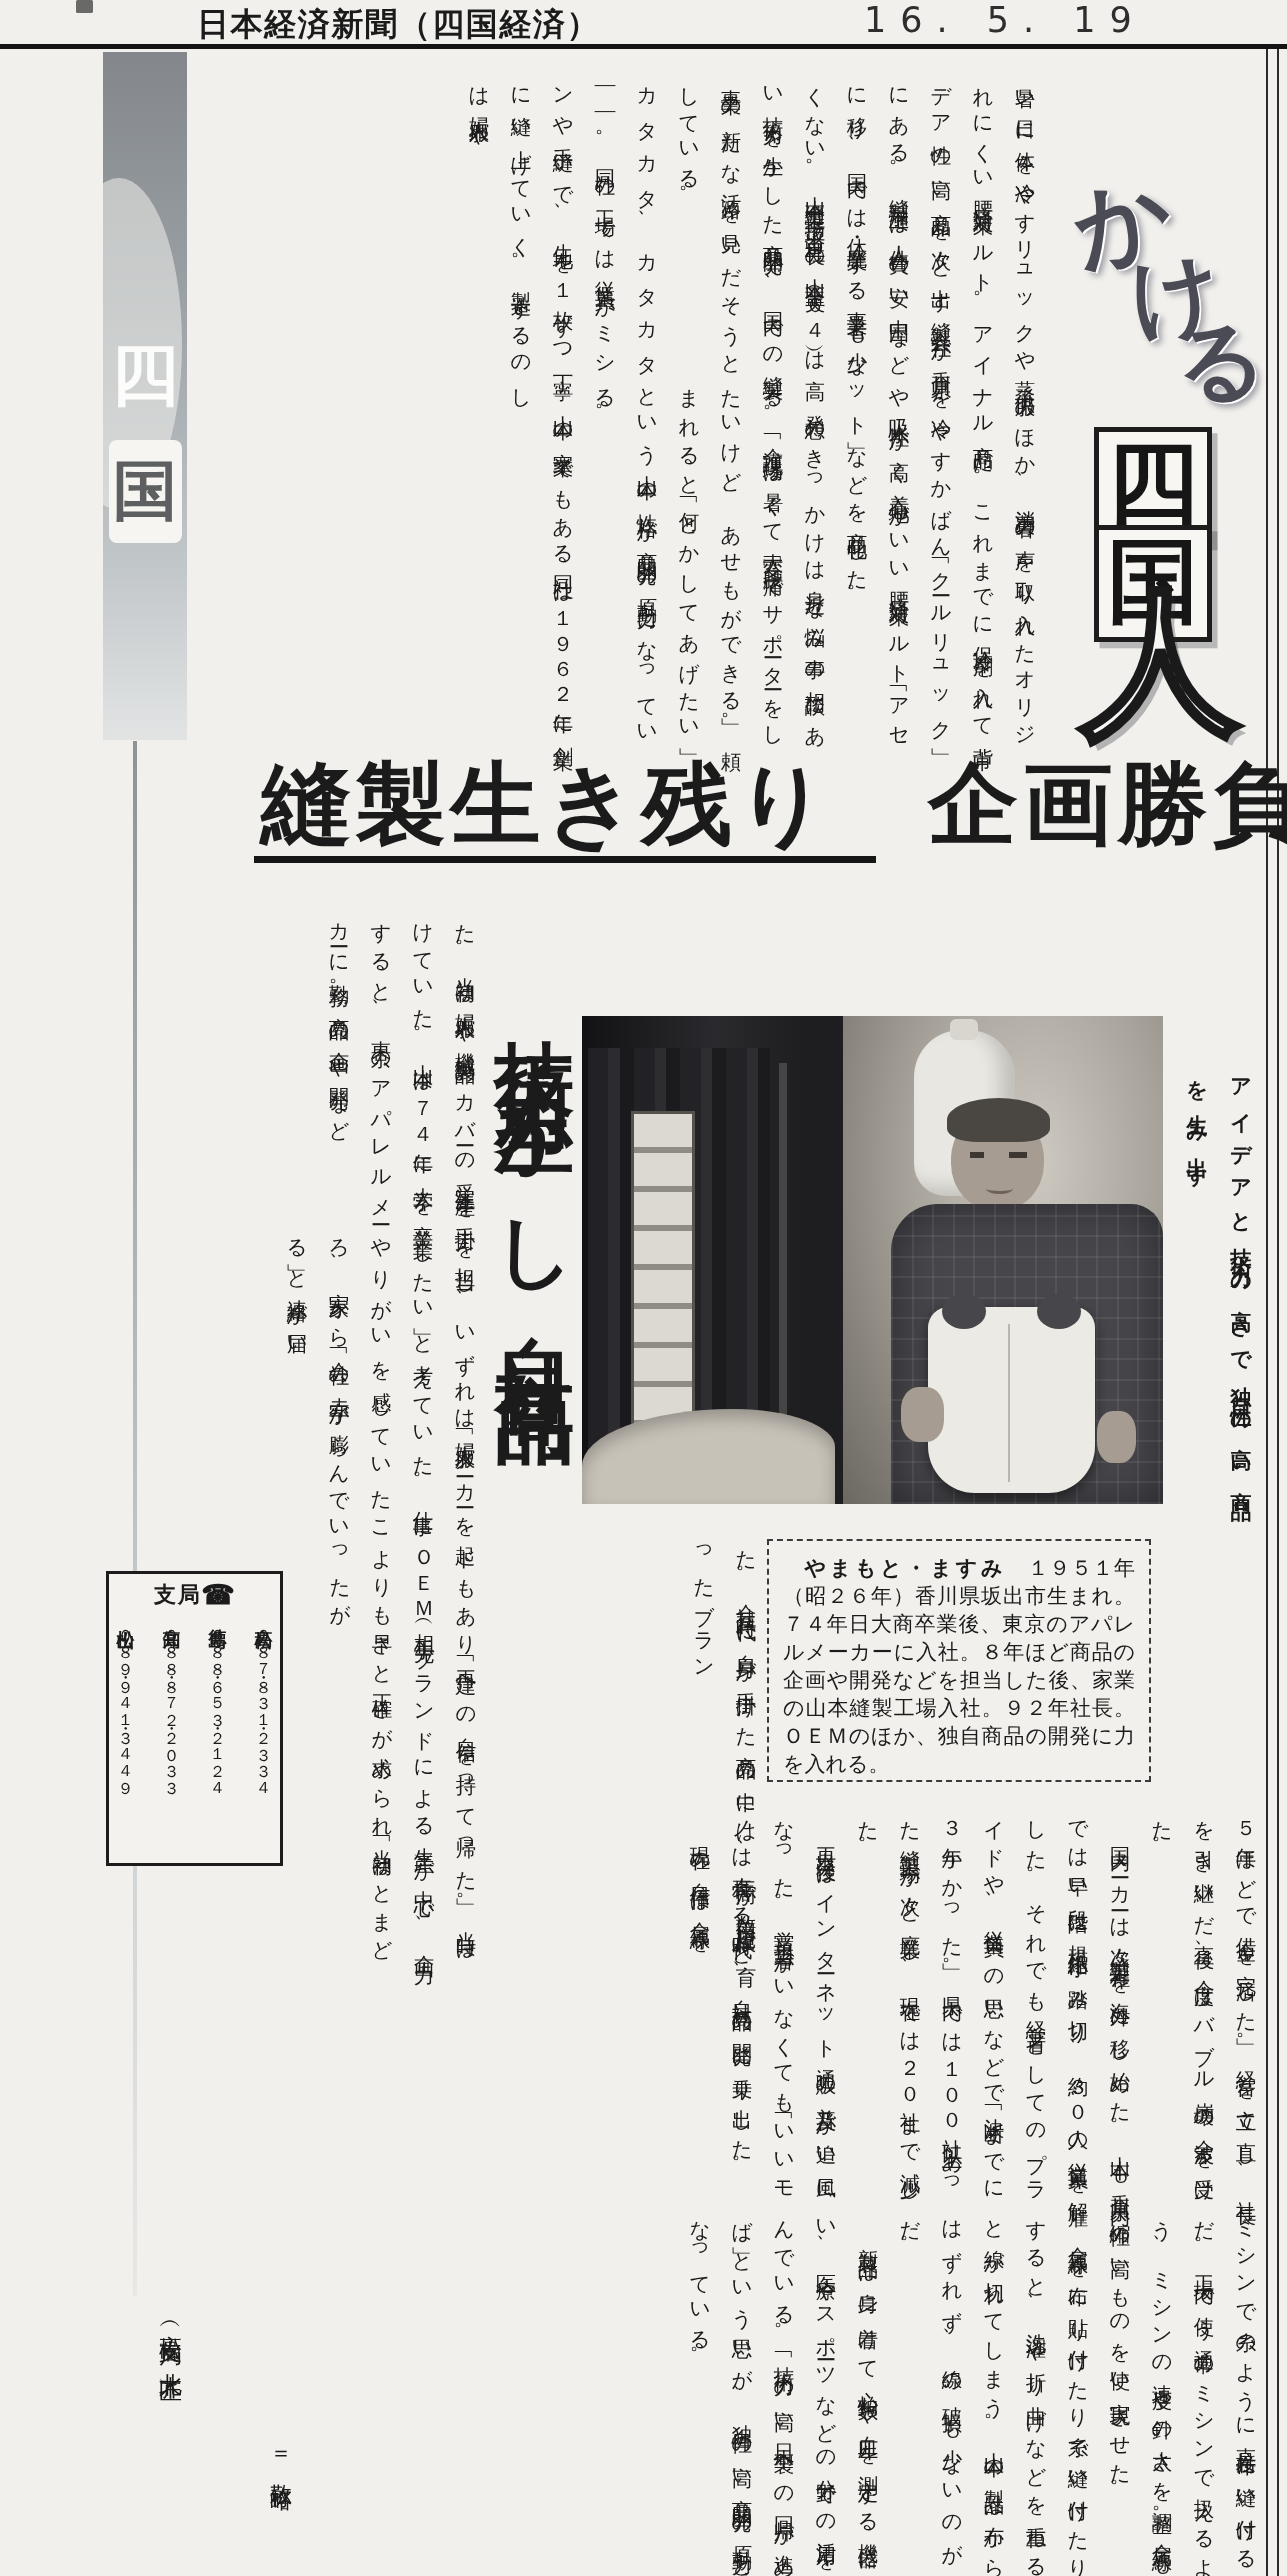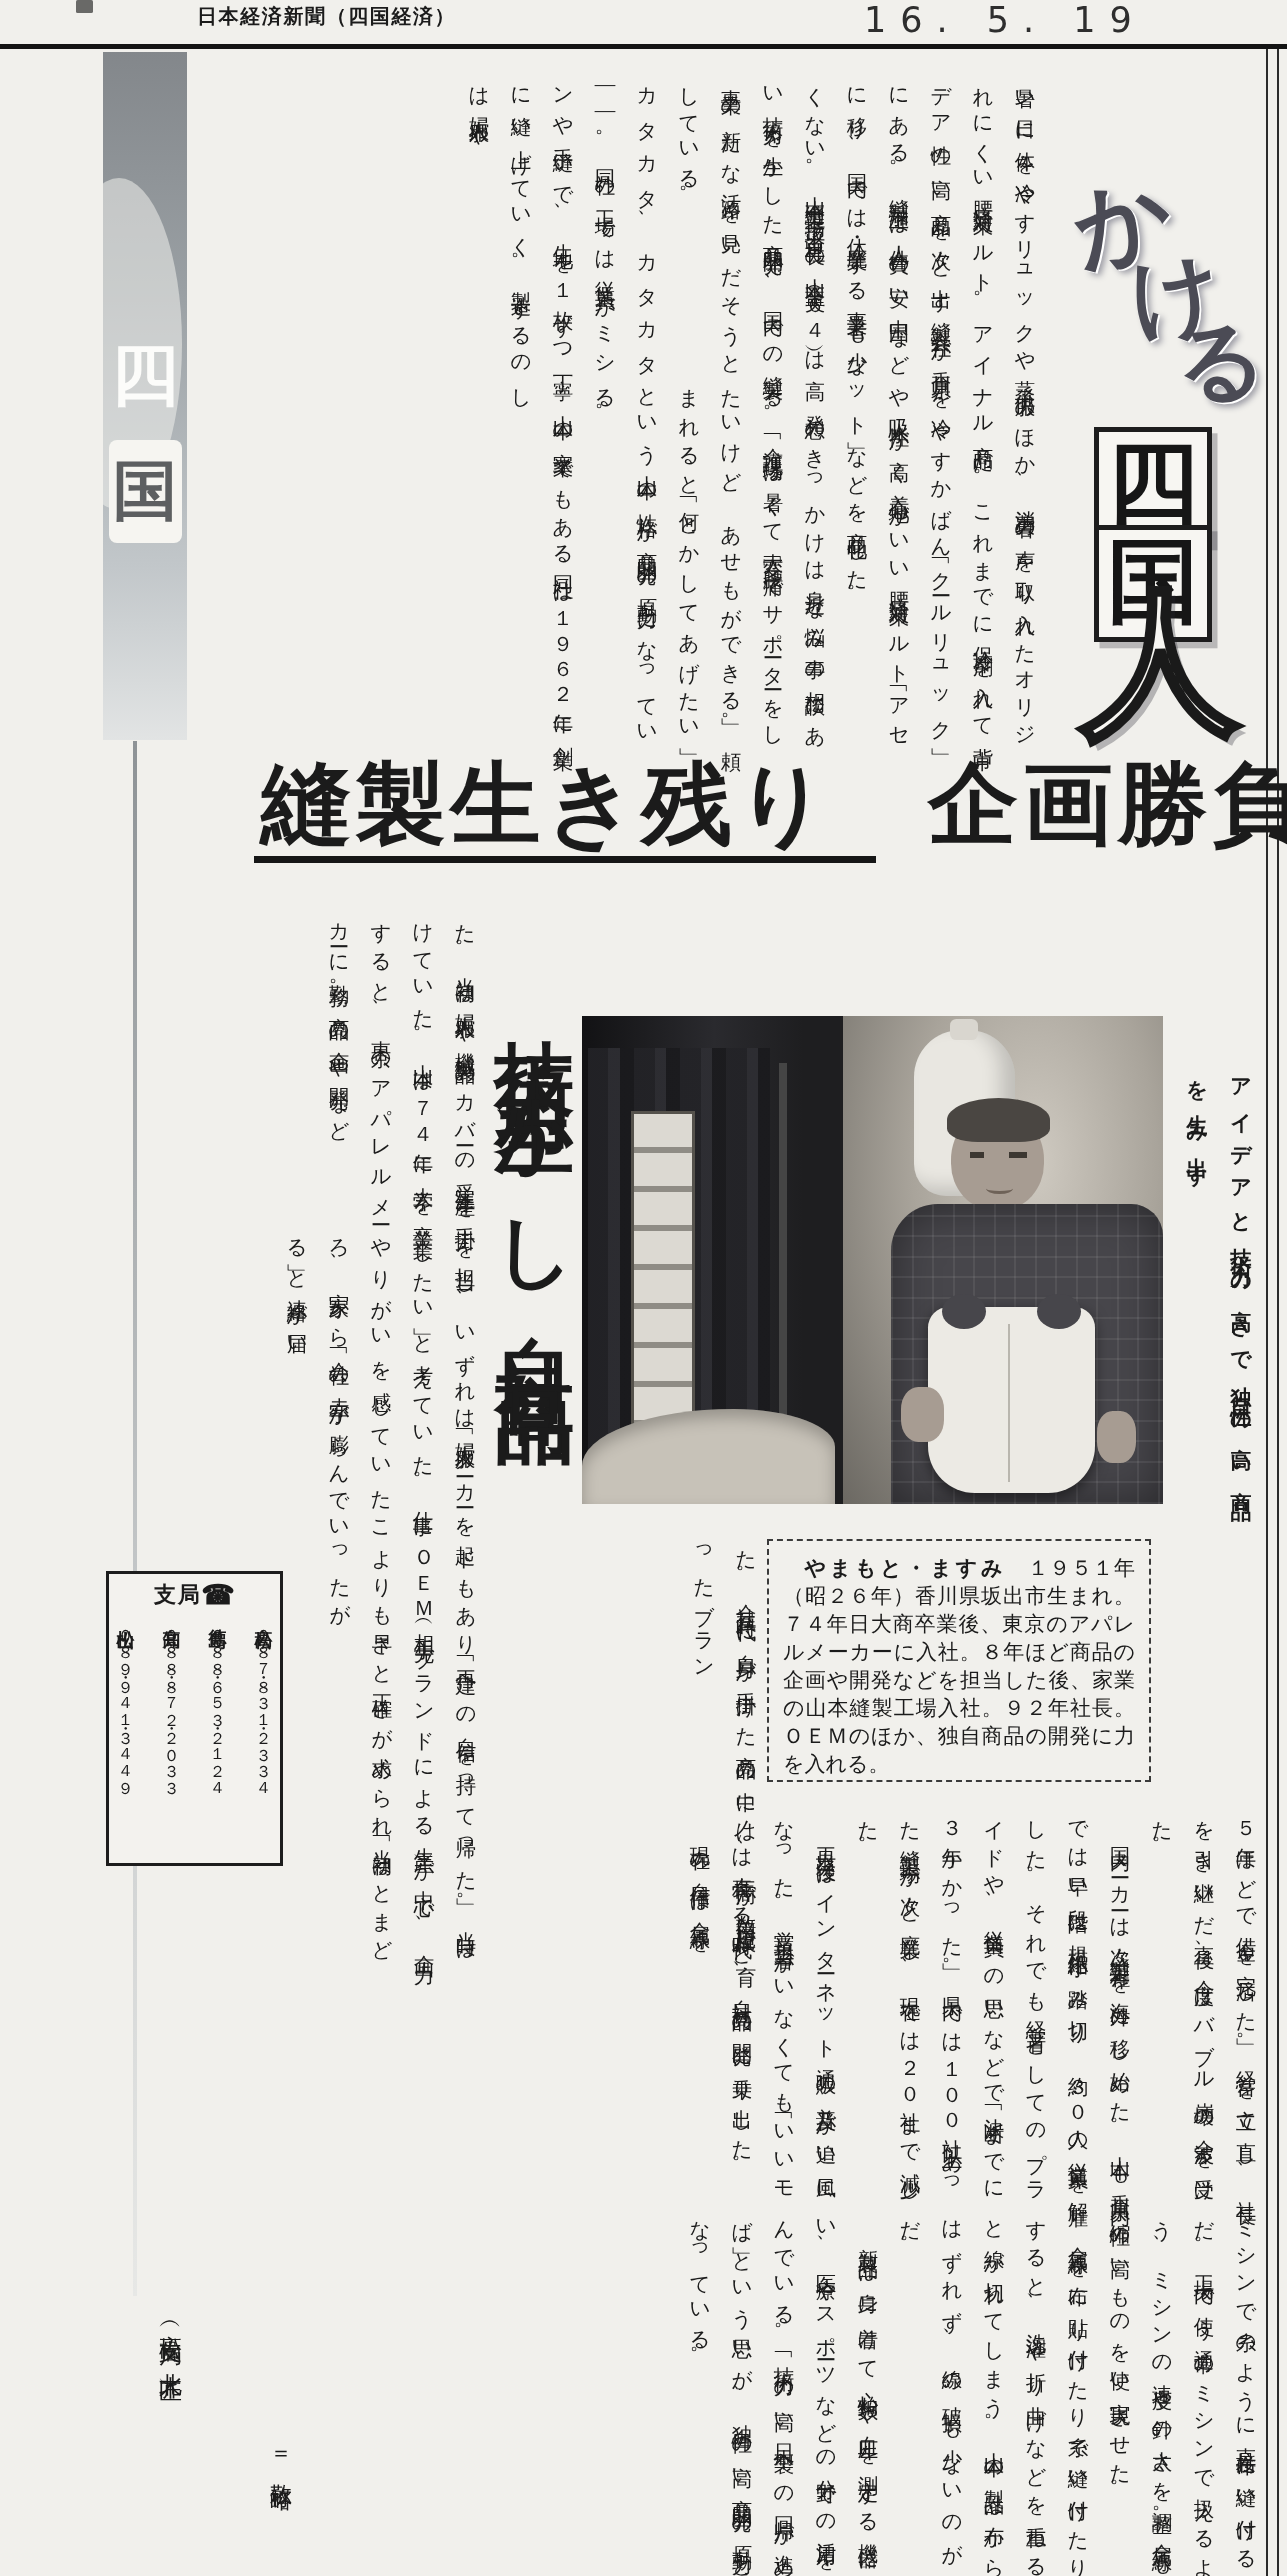--- a/index.html
+++ b/index.html
@@ -4,21 +4,21 @@
 <style>
   html,body{margin:0;padding:0;background:#d8d8d4;}
   .sheet{position:relative;width:1288px;height:2576px;background:#f1f0ec;overflow:hidden;
          font-family:"Liberation Serif","DejaVu Serif",serif;color:#1b1b1b;}
   .abs{position:absolute;}
   
   .v{writing-mode:vertical-rl;text-orientation:upright;line-height:42px;font-size:20.5px;
      letter-spacing:4px;text-align:justify;}
   .v div{margin:0;}
   
-  .paper-name{left:197px;top:3.2px;font-size:20px;font-weight:bold;letter-spacing:1.6px;}
+  .paper-name{left:197px;top:3.2px;font-size:32px;font-weight:bold;letter-spacing:1.6px;}
   .issue-date{left:864px;top:0px;font-size:35px;letter-spacing:14px;color:#2e2e2e;
               font-family:"DejaVu Sans","Liberation Sans",sans-serif;}
   .top-rule{left:0;top:44px;width:1288px;height:4.7px;background:#141414;}
   .ink-smudge{left:76px;top:0;width:17.4px;height:12.6px;background:#2f2f2f;opacity:.7;border-radius:1.6px;}
   
   .pborder{top:49px;width:2.4px;height:2527px;background:#2b2b2b;}
   
   .band{left:103px;top:52px;width:84px;height:688px;
         background:linear-gradient(180deg,#83878b 0%,#9aa0a4 35%,#c2c7ca 75%,#e2e4e4 100%);
         overflow:hidden;}

